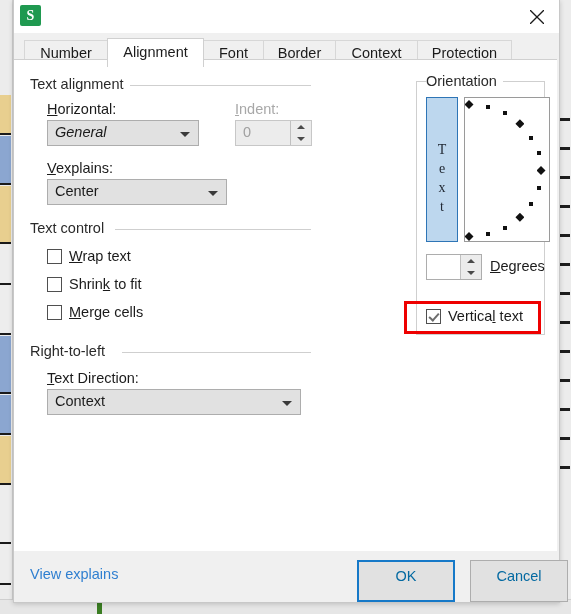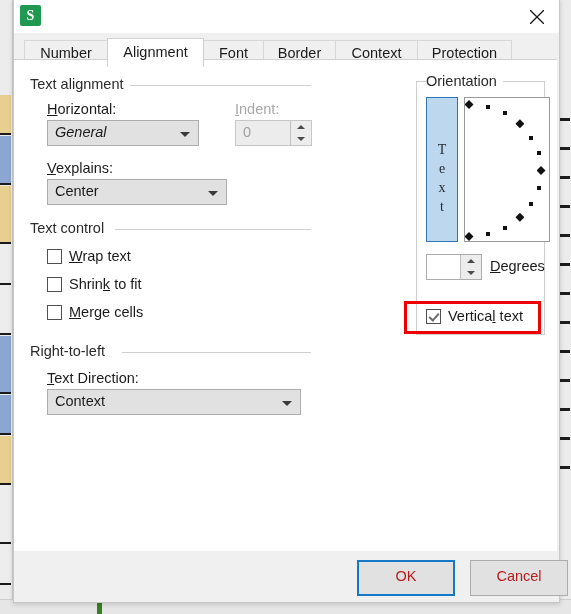--- a/index.html
+++ b/index.html
@@ -345,25 +345,25 @@
   .link {
     position: absolute;
     left: 16px; top: 15px;
     font-size: 14.5px;
     color: #2f7fd0;
     cursor: pointer;
   }
   .btn {
     position: absolute;
     box-sizing: border-box;
-    height: 36px;
+    height: 42px;
     background: #e1e1e1;
     border: 1px solid #adadad;
     font-size: 14.5px;
-    color: #b91c1c;
+    color: #0369a1;
     line-height: 30px;
     text-align: center;
     cursor: pointer;
   }
   .btn.default {
     border: 2px solid #1679c8;
     line-height: 28px;
   }
 </style>
 </head>
@@ -542,18 +542,19 @@
         <div class="cb-box checked" id="cbVert"></div>
         <div class="cb-text">
           <span>Vertica</span><span class="u">l</span><span> text</span>
         </div>
       </div>
 
       <div class="hl-rect" style="left:390px; top:241px; width:137px; height:33px;"></div>
     </div>
 
     <div class="footer">
+      <div class="link">View explains</div>
       <div class="btn default" style="left:343px; top:9px; width:98px;">OK</div>
       <div class="btn" style="left:456px; top:9px; width:98px;">Cancel</div>
     </div>
 
   </div>
 </div>
 
 </body></html>

